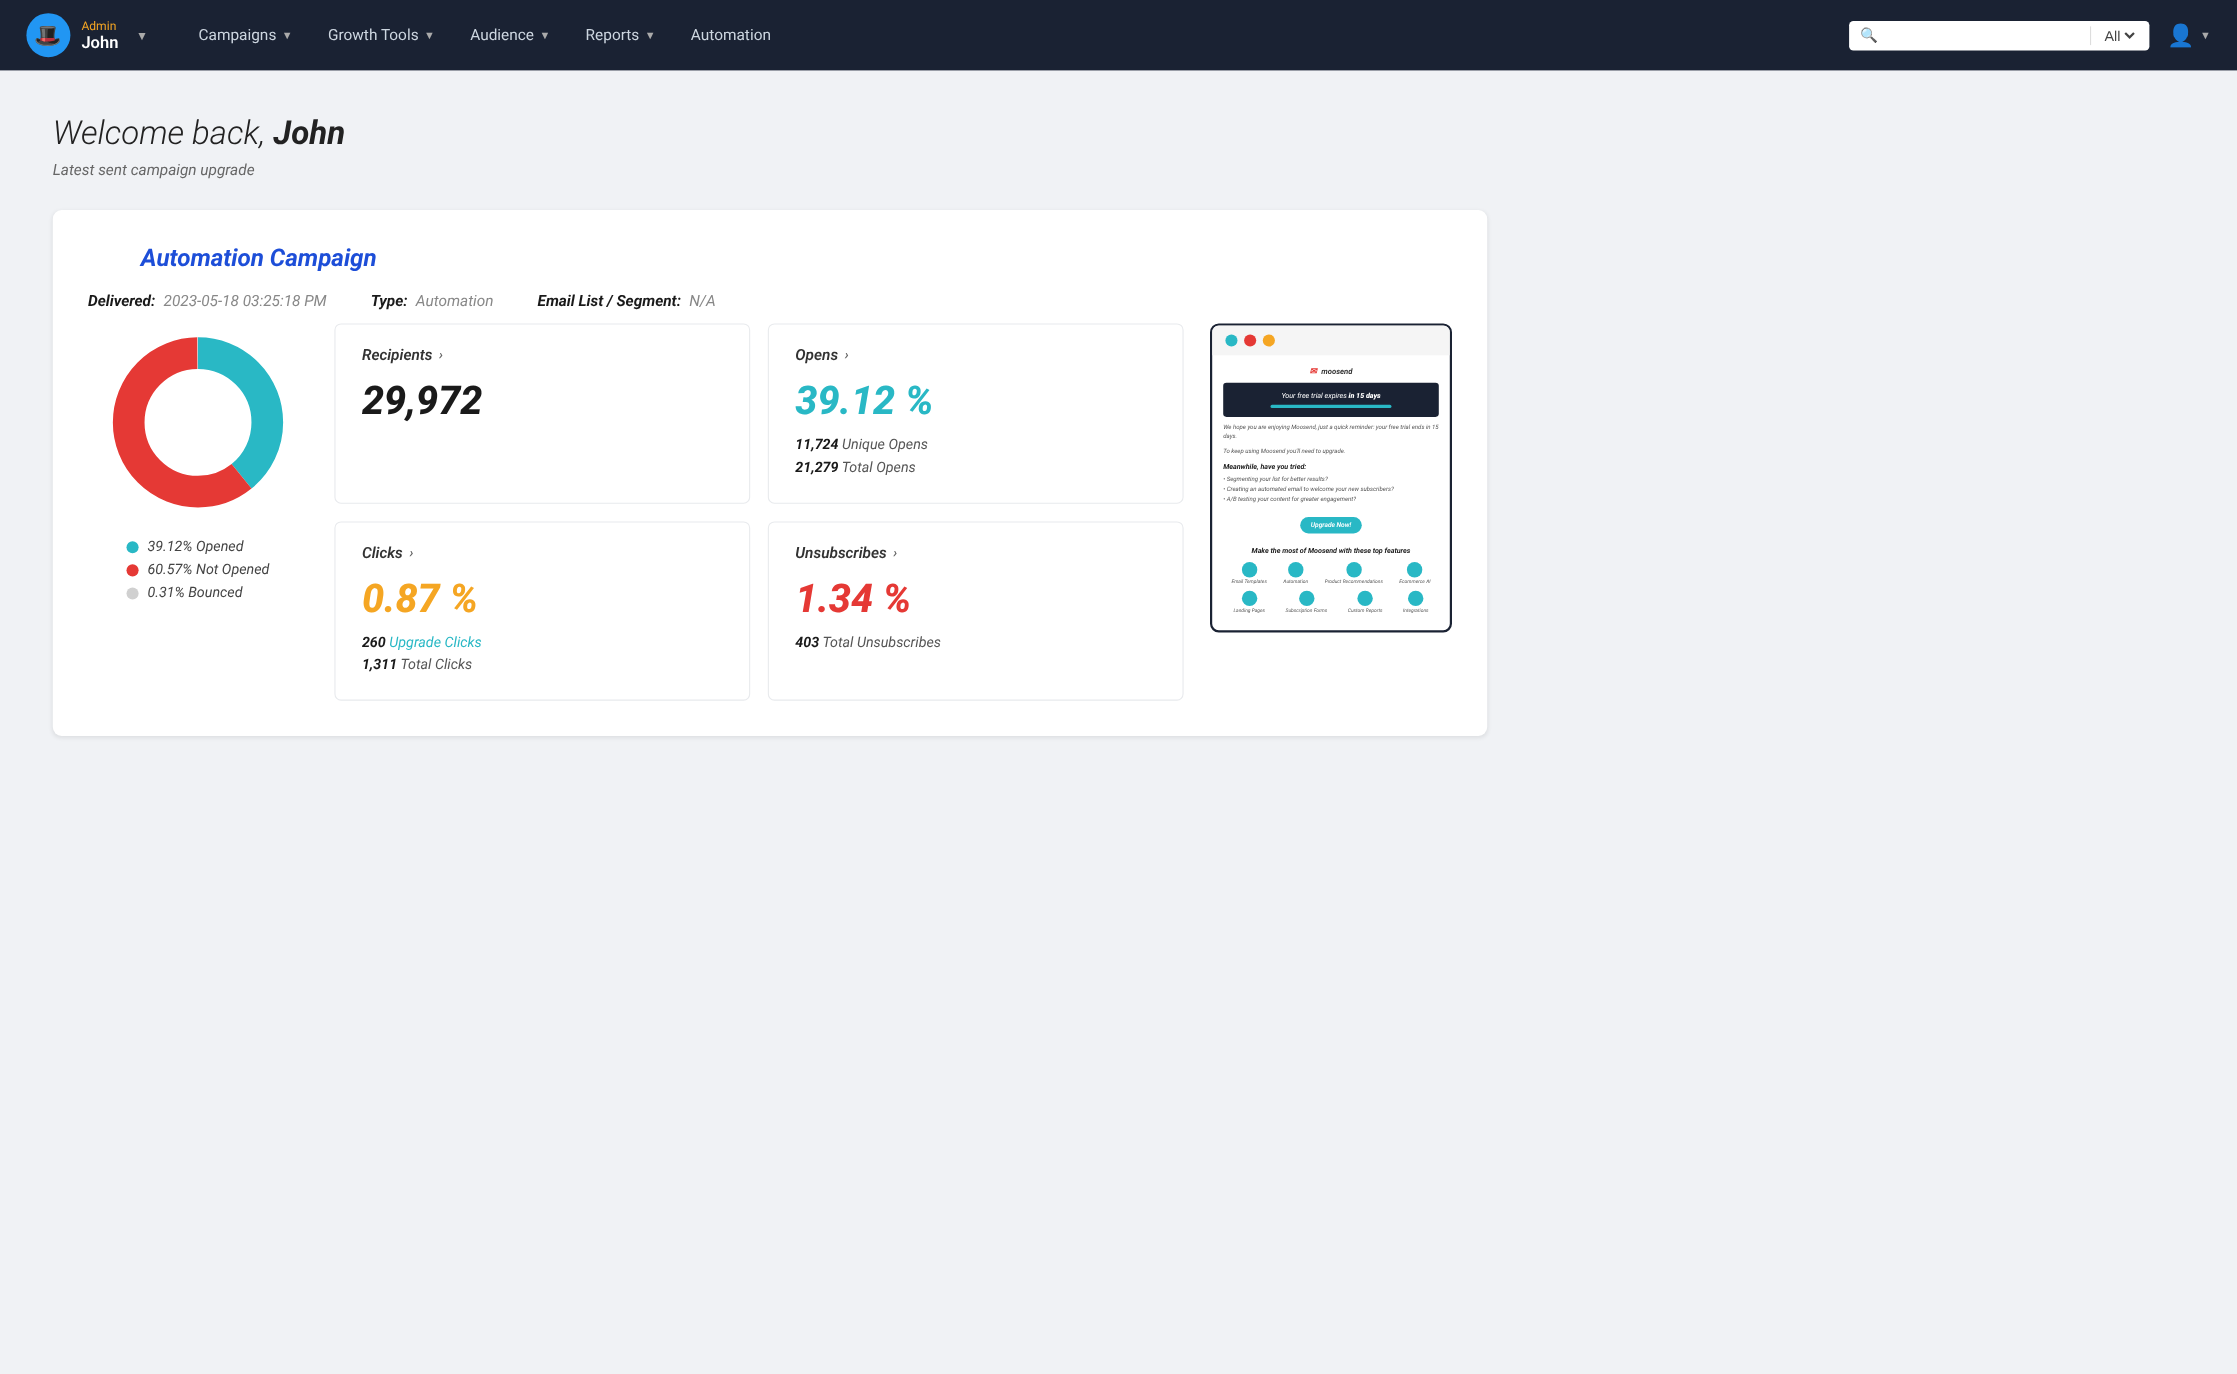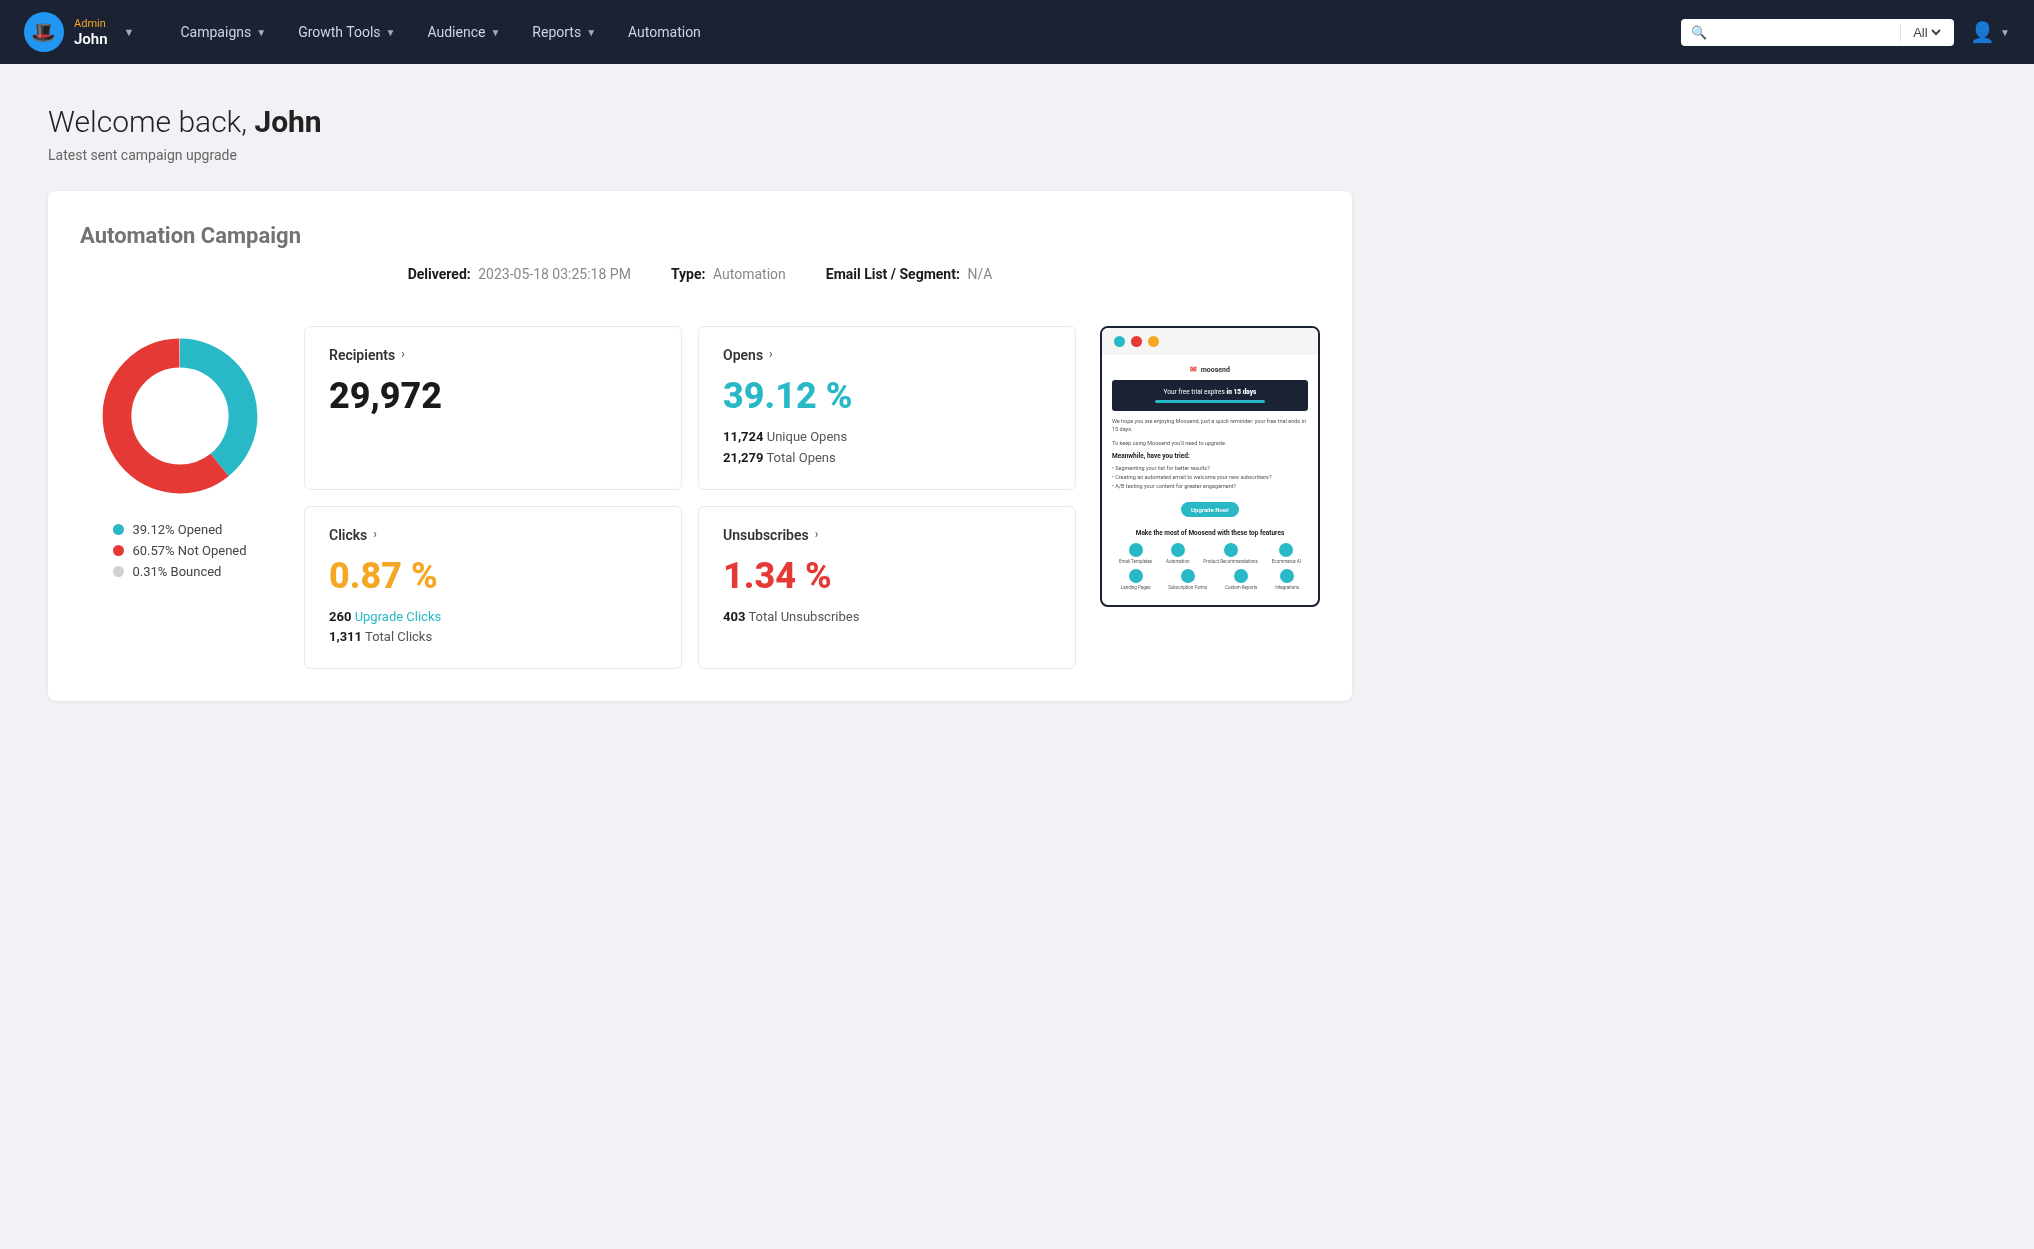--- a/index.html
+++ b/index.html
@@ -101,20 +101,21 @@
       cursor: pointer;
       display: flex;
       align-items: center;
       gap: 5px;
     }
 
     
     .main-content {
       padding: 40px 48px;
       max-width: 1400px;
+      font-style: italic;
     }
     .welcome-title {
       font-size: 30px;
       font-weight: 300;
       color: #222;
       margin-bottom: 8px;
     }
     .welcome-title strong { font-weight: 700; }
     .welcome-subtitle {
       font-size: 14px;
@@ -125,30 +126,30 @@
     
     .campaign-card {
       background: #fff;
       border-radius: 8px;
       padding: 32px;
       box-shadow: 0 1px 4px rgba(0,0,0,0.08);
     }
     .campaign-title {
       font-size: 22px;
       font-weight: 700;
-      color: #737373;
+      color: #1d4ed8;
       margin-bottom: 18px;
+      margin-left: 48px;
     }
     .campaign-meta {
       display: flex;
       gap: 40px;
       font-size: 14px;
       color: #555;
-      margin-bottom: 44px;
-      justify-content: center;
+      margin-bottom: 12px;
     }
     .campaign-meta strong { color: #1a1a1a; }
 
     
     .campaign-body {
       display: flex;
       gap: 24px;
       align-items: flex-start;
     }
 

